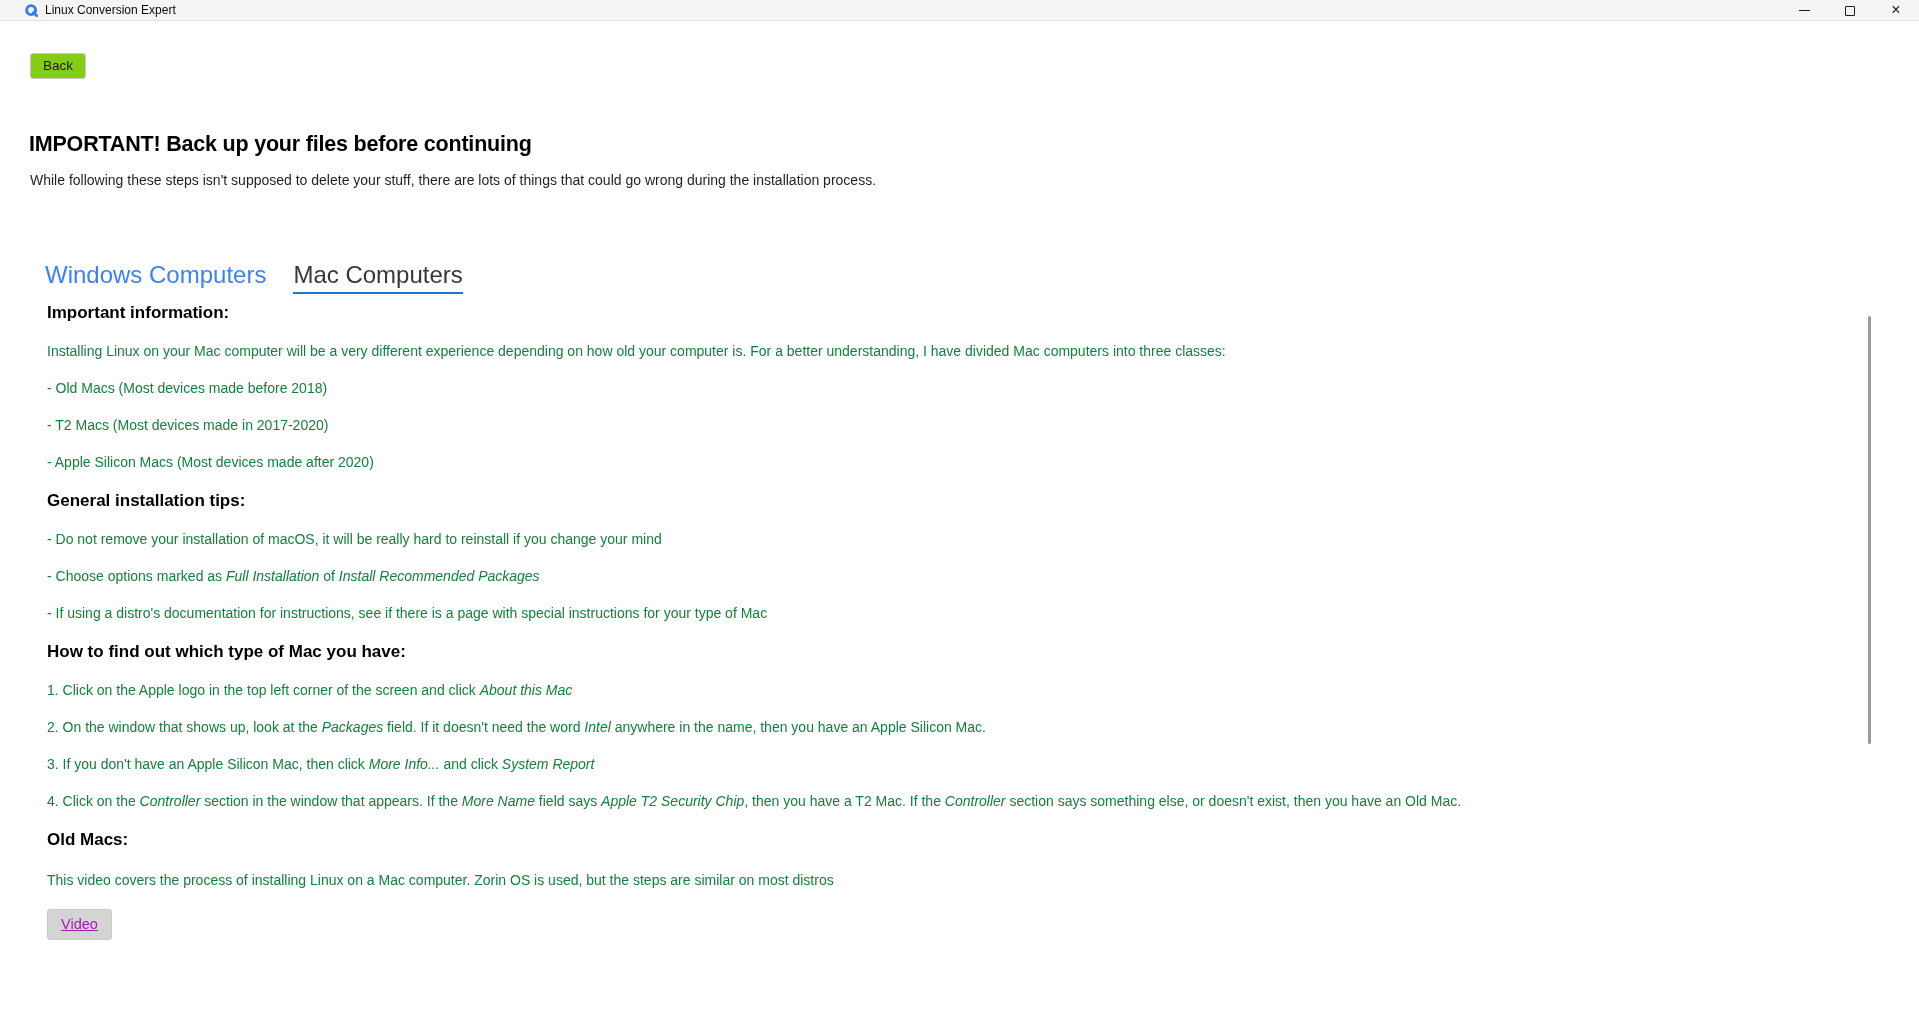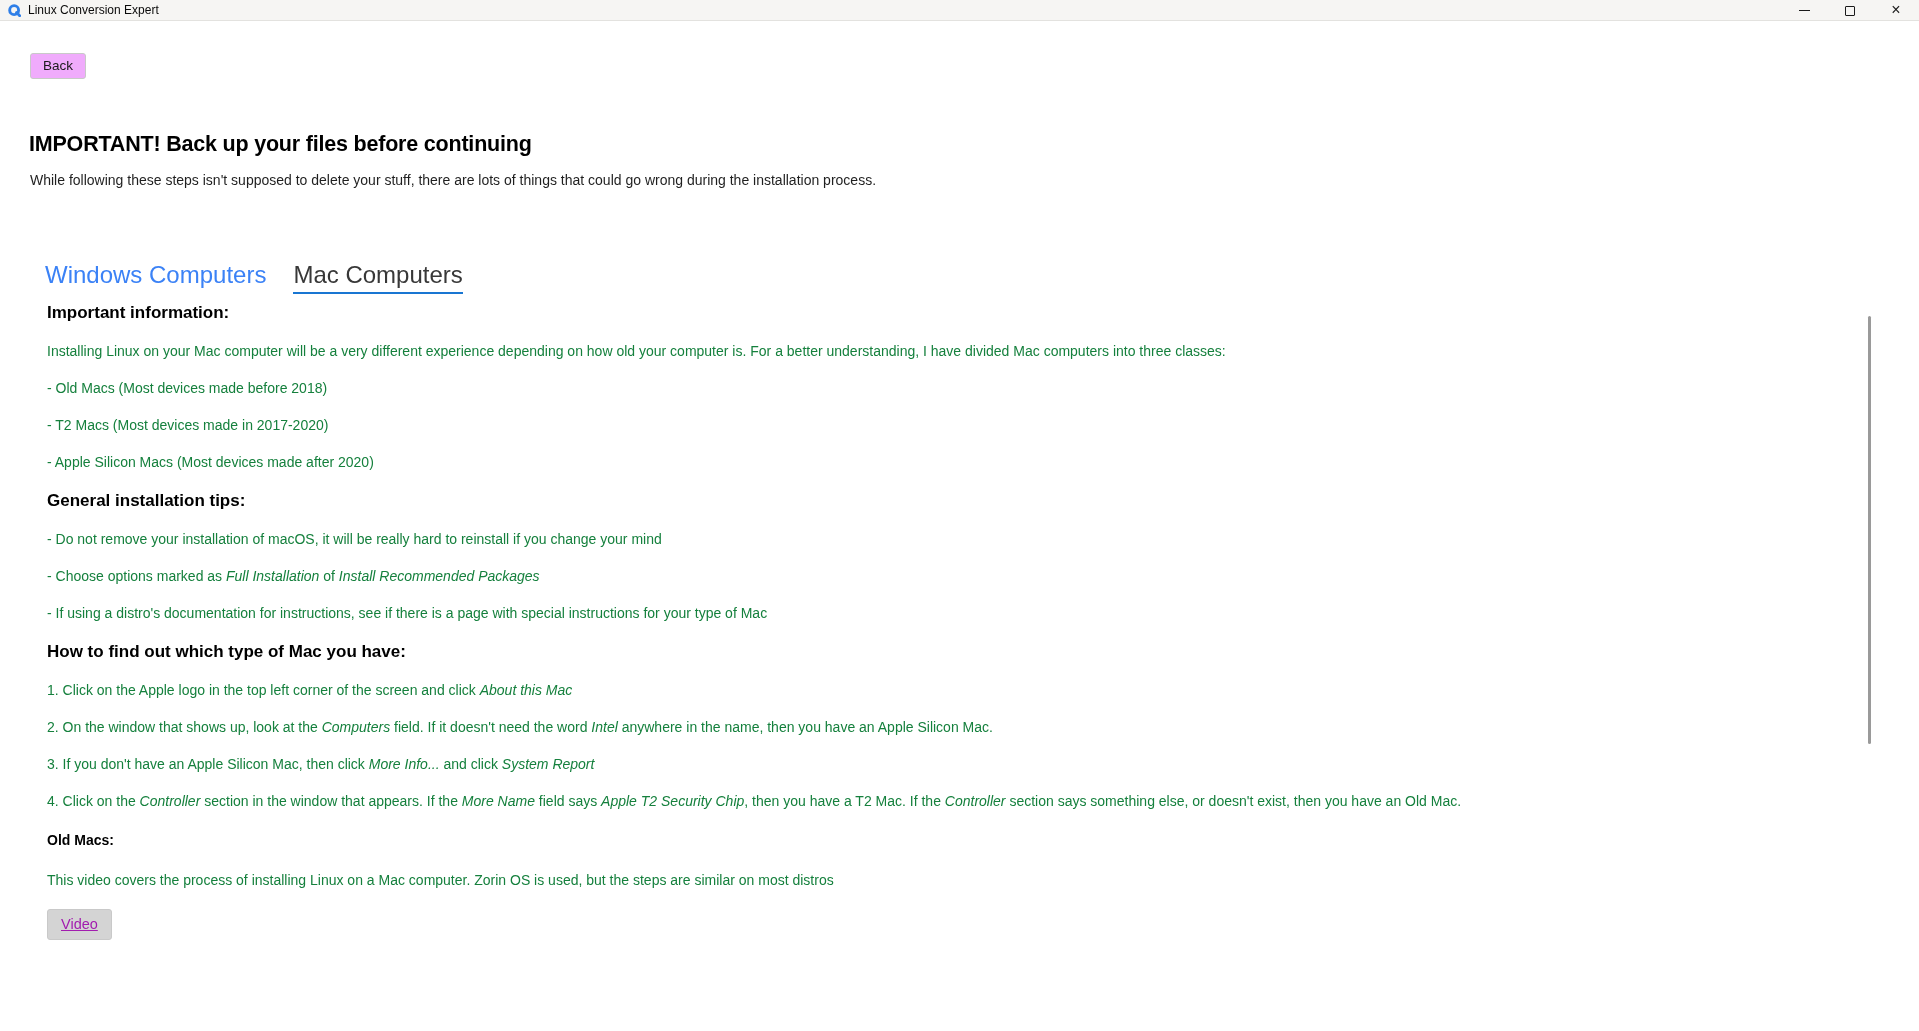--- a/index.html
+++ b/index.html
@@ -3,47 +3,47 @@
 <meta charset="utf-8">
 <style>
   html,body{margin:0;padding:0;}
   body{
     width:1919px;height:1031px;background:#ffffff;overflow:hidden;position:relative;
     font-family:"Liberation Sans",sans-serif;color:#1c1c1c;
   }
   
   .titlebar{
     height:20px;background:#f6f5f3;border-bottom:1px solid #e3e2df;
-    display:flex;align-items:center;padding-left:8px;
+    display:flex;align-items:center;padding-left:25px;
   }
   .app-icon{display:flex;align-items:center;}
   .win-title{font-size:12px;color:#0a0a0a;margin-left:7px;}
   .win-controls{margin-left:auto;display:flex;height:100%;}
   .win-btn{width:46px;height:100%;display:flex;align-items:center;justify-content:center;cursor:default;}
   .glyph-min{width:11px;height:1px;background:#1a1a1a;display:block;}
   .glyph-restore{position:relative;width:8px;height:8px;border:1px solid #1a1a1a;background:#f6f5f3;margin-top:2px;border-radius:1px;}
   .glyph-restore::before{content:"";position:absolute;top:-4px;left:2px;width:8px;height:8px;border:1px solid #1a1a1a;border-radius:1px;z-index:-1;}
   .glyph-close{font-size:16px;line-height:14px;color:#1a1a1a;}
   
   .back-btn{
-    display:block;margin:32px 0 0 30px;background:#f0abfc;border:1px solid #c9c9c9;border-radius:3px;
+    display:block;margin:32px 0 0 30px;background:#84cc16;border:1px solid #c9c9c9;border-radius:3px;
     padding:4px 12px 5px;font-size:13.5px;color:#1a1a1a;font-family:inherit;cursor:pointer;
   }
   h1.page-title{margin:55px 0 0 29px;font-size:21.5px;line-height:21px;font-weight:700;color:#000;letter-spacing:-0.2px;}
   .page-subtitle{margin:17px 0 0 30px;font-size:14px;line-height:16px;color:#1f1f1f;}
   
   .tabs{display:flex;column-gap:27px;margin:74px 0 0 45px;align-items:flex-start;}
   .tab{font-size:24px;line-height:25px;padding-bottom:7px;cursor:pointer;white-space:nowrap;}
   .tab.inactive{color:#3b82f6;}
   .tab.active{color:#383838;border-bottom:2px solid #1976d2;padding-bottom:5px;}
   
   #doc{margin:9px 0 0 47px;max-width:1700px;}
   #doc p{margin:0 0 21px;font-size:14px;line-height:16px;color:#15803d;white-space:nowrap;}
   #doc p.h3{margin:0 0 21px;font-size:17px;line-height:19px;font-weight:700;color:#000;}
-  #doc p.h2{margin:0 0 22px;font-size:14px;line-height:20px;font-weight:700;color:#000;}
+  #doc p.h2{margin:0 0 22px;font-size:17px;line-height:20px;font-weight:700;color:#000;}
   #doc em{font-style:italic;}
   .video-btn{
     display:block;margin:0 0 0 47px;background:#d4d4d4;border:1px solid #c9c9c9;border-radius:3px;
     padding:6px 13px 7px;font-size:14.5px;font-family:inherit;cursor:pointer;
   }
   .video-link{color:#a21caf;text-decoration:underline;}
   
   .scrollbar-thumb{position:absolute;top:316px;right:48px;width:3px;height:428px;background:#9a9a9a;border-radius:2px;}
 </style>
 </head>
@@ -85,21 +85,21 @@
     <p><span>Installing Linux on your Mac computer will be a very different experience depending on how old your computer is. For a better understanding, I have divided Mac computers into three classes:</span></p>
     <p><span>- Old Macs (Most devices made before 2018)</span></p>
     <p><span>- T2 Macs (Most devices made in 2017-2020)</span></p>
     <p><span>- Apple Silicon Macs (Most devices made after 2020)</span></p>
     <p class="h3"><span>General installation tips:</span></p>
     <p><span>- Do not remove your installation of macOS, it will be really hard to reinstall if you change your mind</span></p>
     <p><span>- Choose options marked as </span><em>Full Installation</em><span> of </span><em>Install Recommended Packages</em></p>
     <p><span>- If using a distro's documentation for instructions, see if there is a page with special instructions for your type of Mac</span></p>
     <p class="h3"><span>How to find out which type of Mac you have:</span></p>
     <p><span>1. Click on the Apple logo in the top left corner of the screen and click </span><em>About this Mac</em></p>
-    <p><span>2. On the window that shows up, look at the </span><em>Computers</em><span> field. If it doesn't need the word </span><em>Intel</em><span> anywhere in the name, then you have an Apple Silicon Mac.</span></p>
+    <p><span>2. On the window that shows up, look at the </span><em>Packages</em><span> field. If it doesn't need the word </span><em>Intel</em><span> anywhere in the name, then you have an Apple Silicon Mac.</span></p>
     <p><span>3. If you don't have an Apple Silicon Mac, then click </span><em>More Info...</em><span> and click </span><em>System Report</em></p>
     <p><span>4. Click on the </span><em>Controller</em><span> section in the window that appears. If the </span><em>More Name</em><span> field says </span><em>Apple T2 Security Chip</em><span>, then you have a T2 Mac. If the </span><em>Controller</em><span> section says something else, or doesn't exist, then you have an Old Mac.</span></p>
     <p class="h2"><span>Old Macs:</span></p>
     <p><span>This video covers the process of installing Linux on a Mac computer. Zorin OS is used, but the steps are similar on most distros</span></p>
   </div>
 
 <button class="video-btn">
   <span class="video-link">Video</span>
 </button>
 

